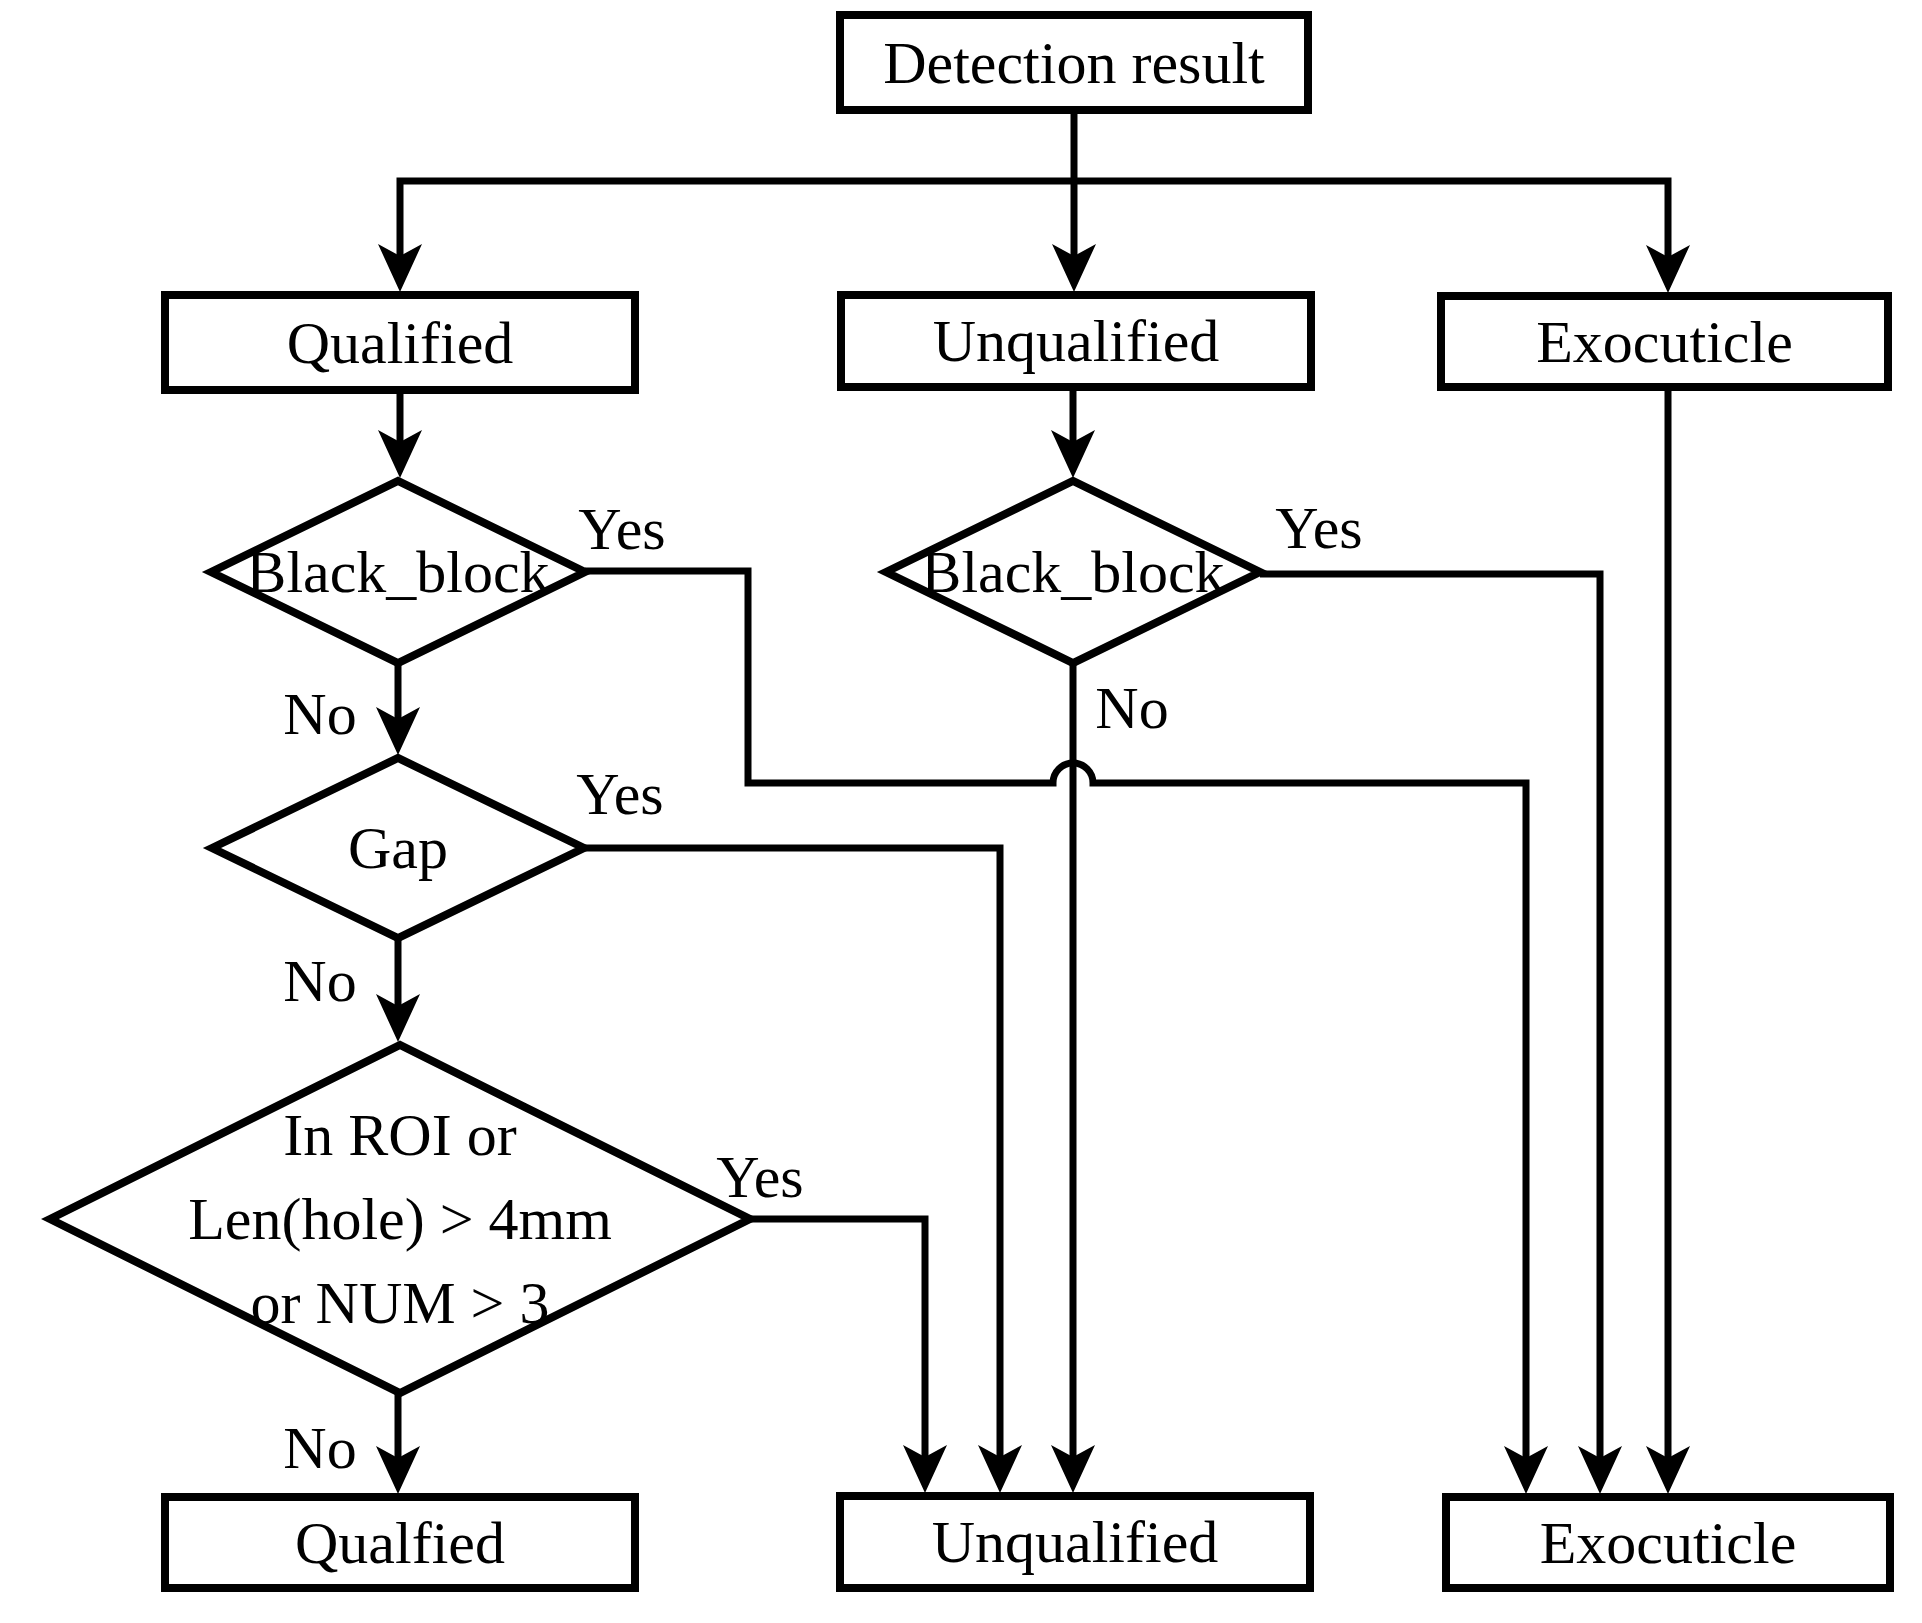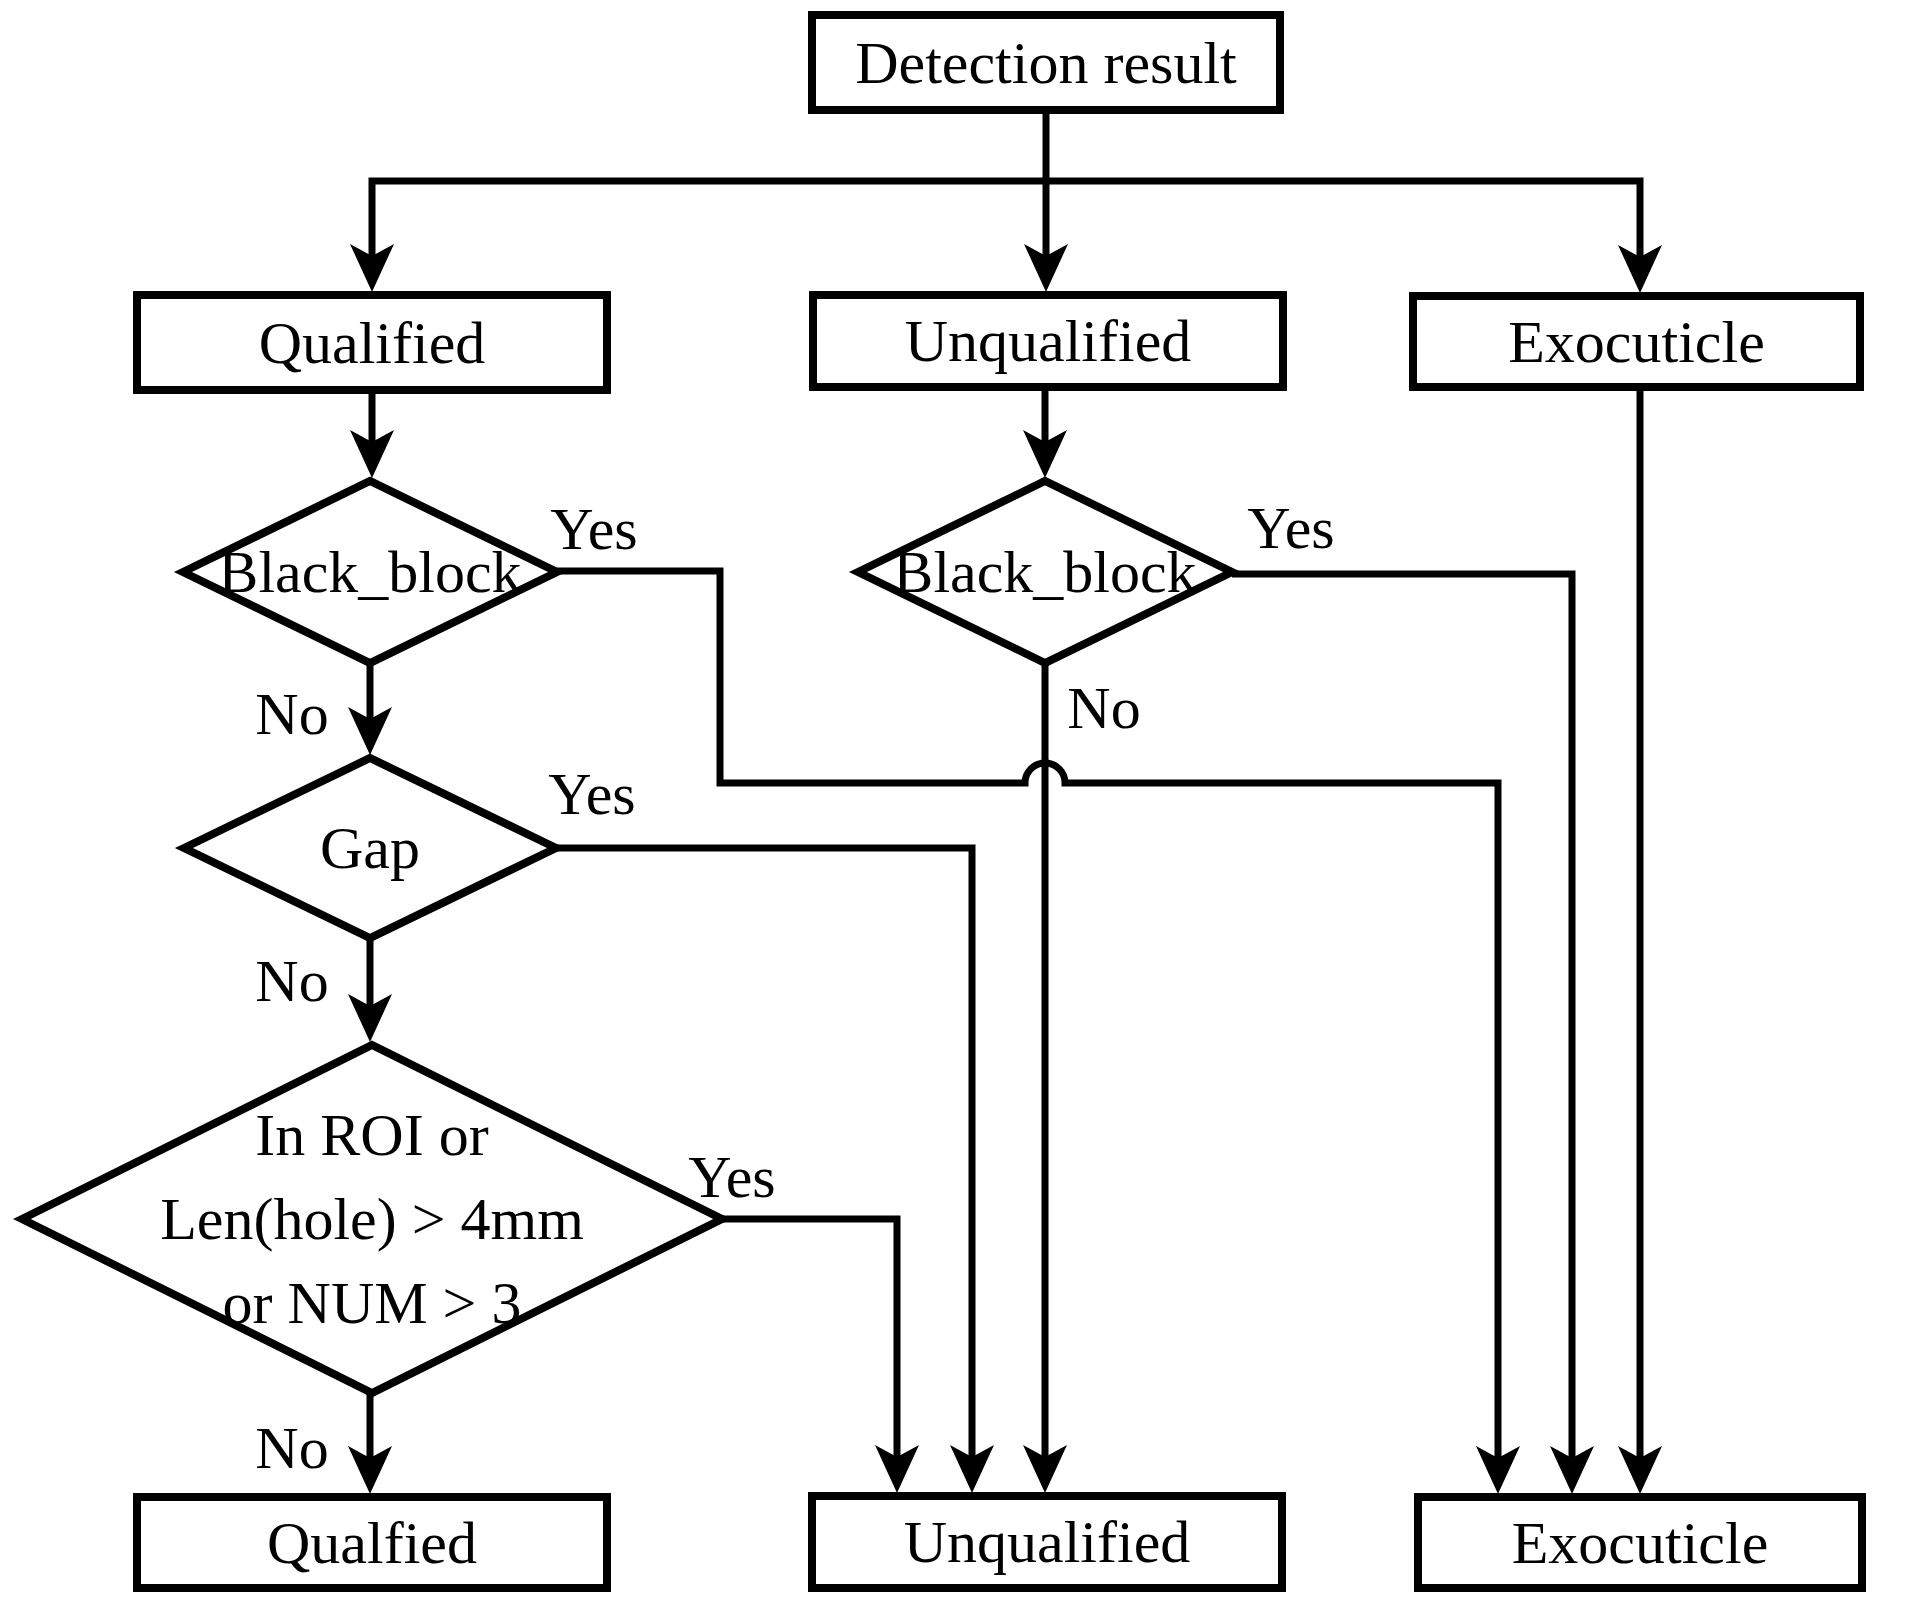--- a/index.html
+++ b/index.html
@@ -5,20 +5,21 @@
   html, body {
     margin: 0;
     padding: 0;
     background: #ffffff;
   }
   #stage {
     width: 1764px;
     height: 1623px;
     background: #ffffff;
     position: relative;
+    margin-left: 28px;
   }
   svg {
     display: block;
   }
   text {
     font-family: "Liberation Serif", "DejaVu Serif", serif;
     fill: #000000;
   }
   .node-label { font-size: 60px; }
   .edge-label { font-size: 60px; }

